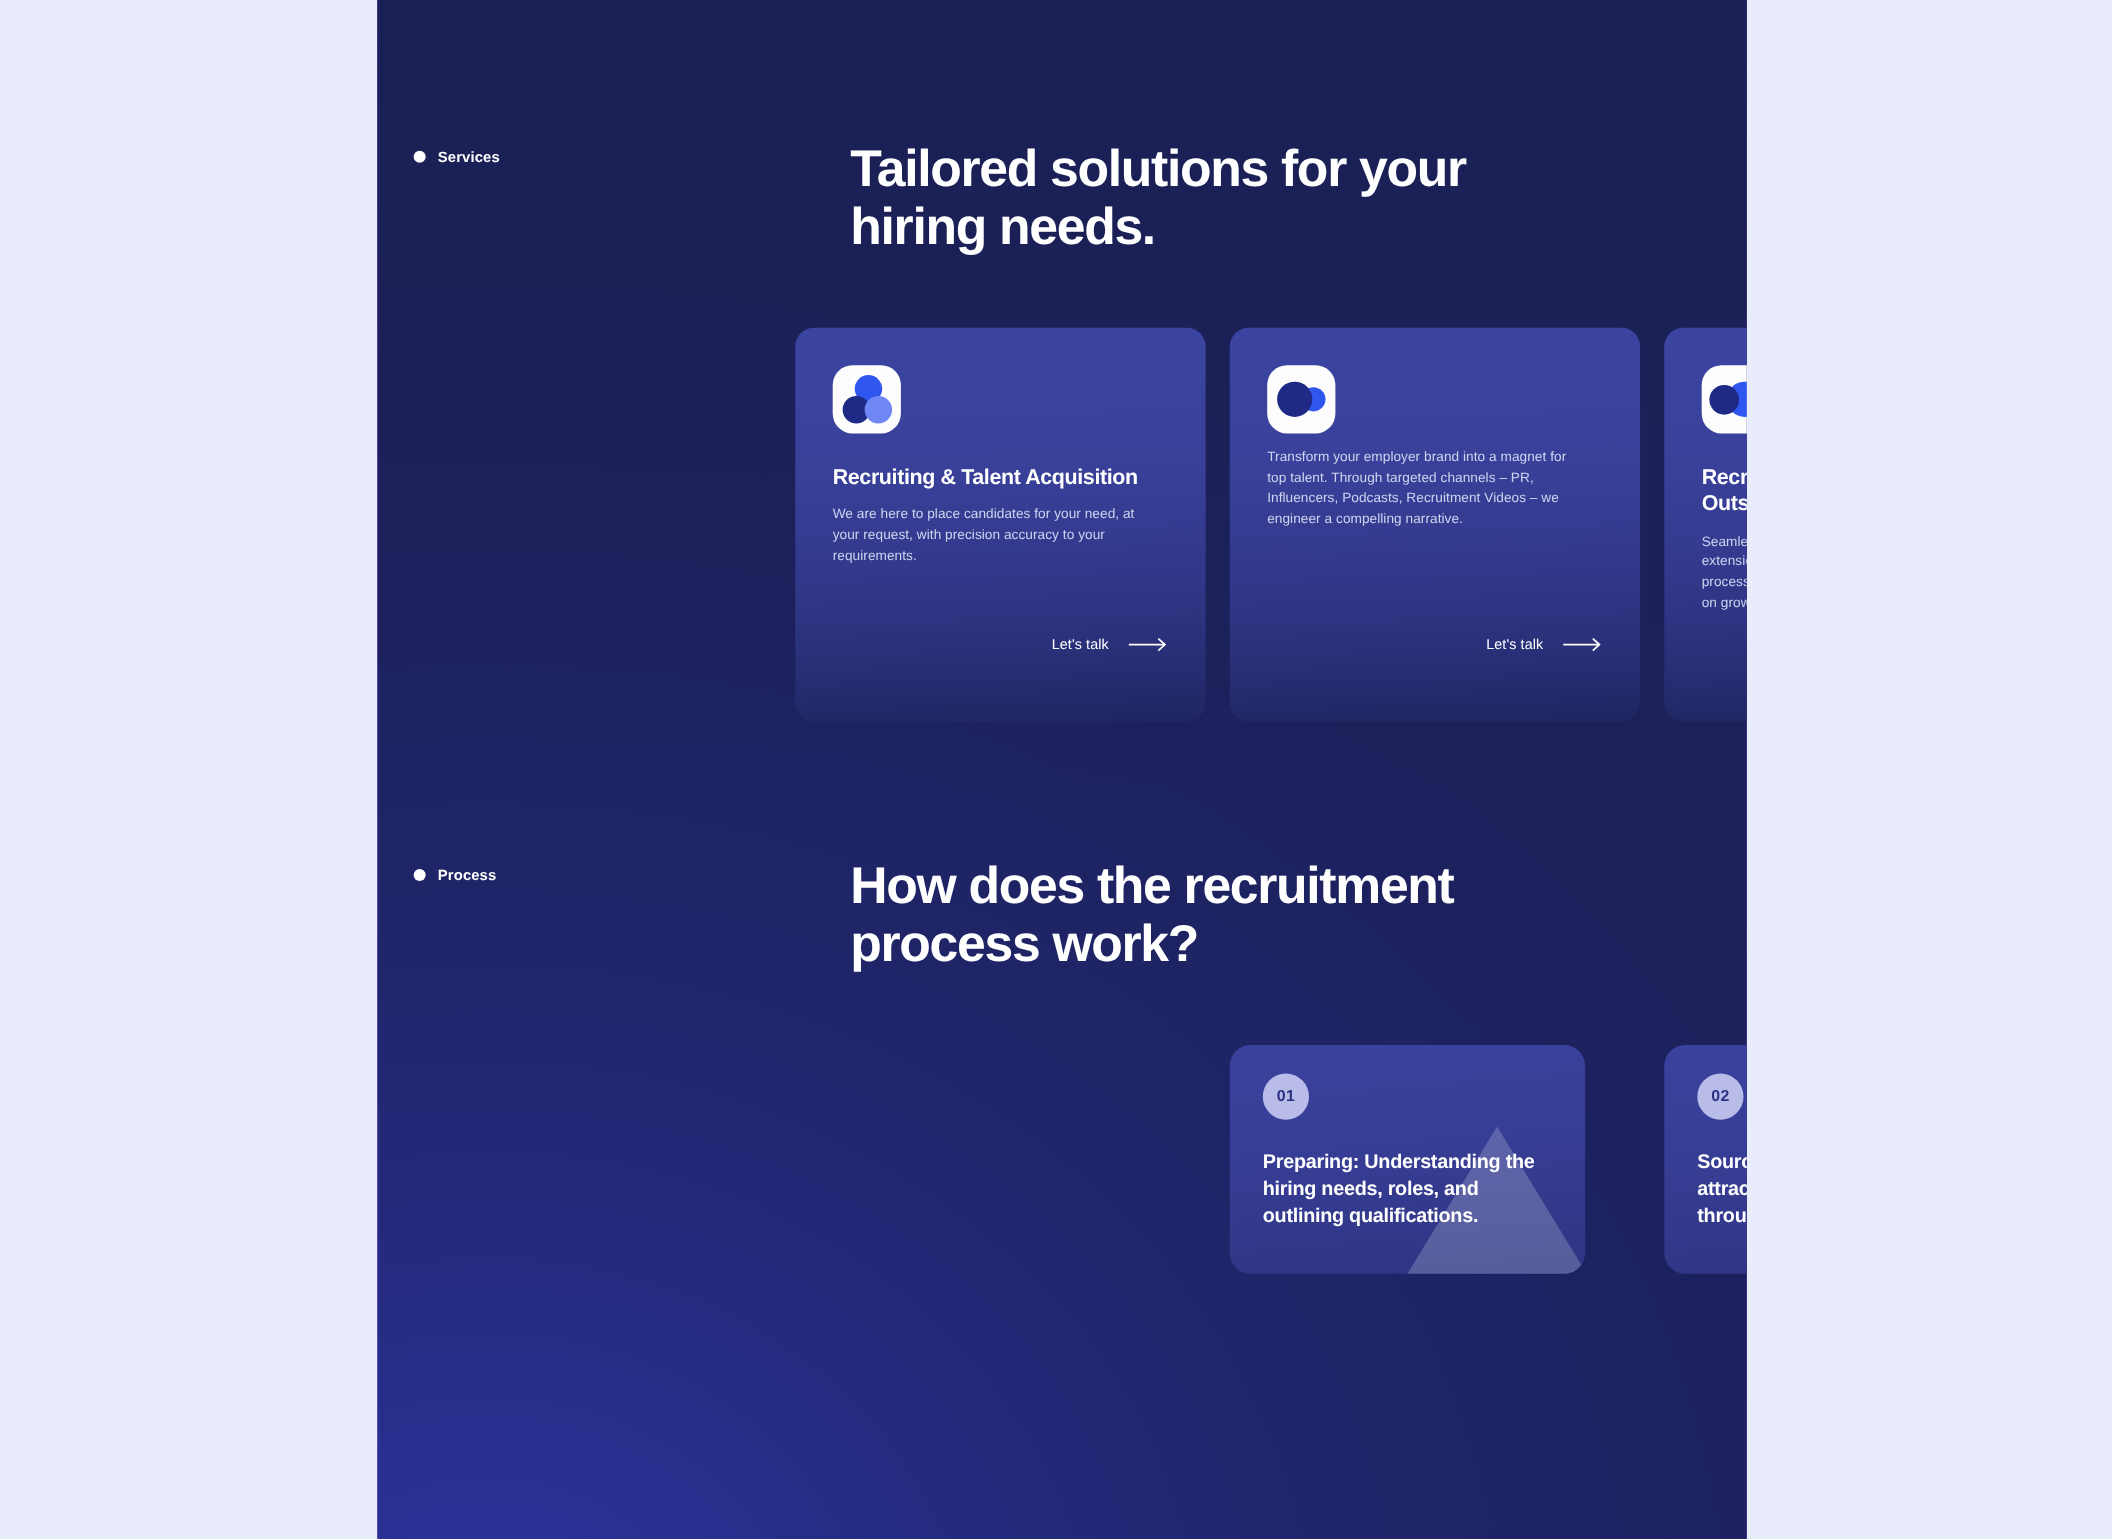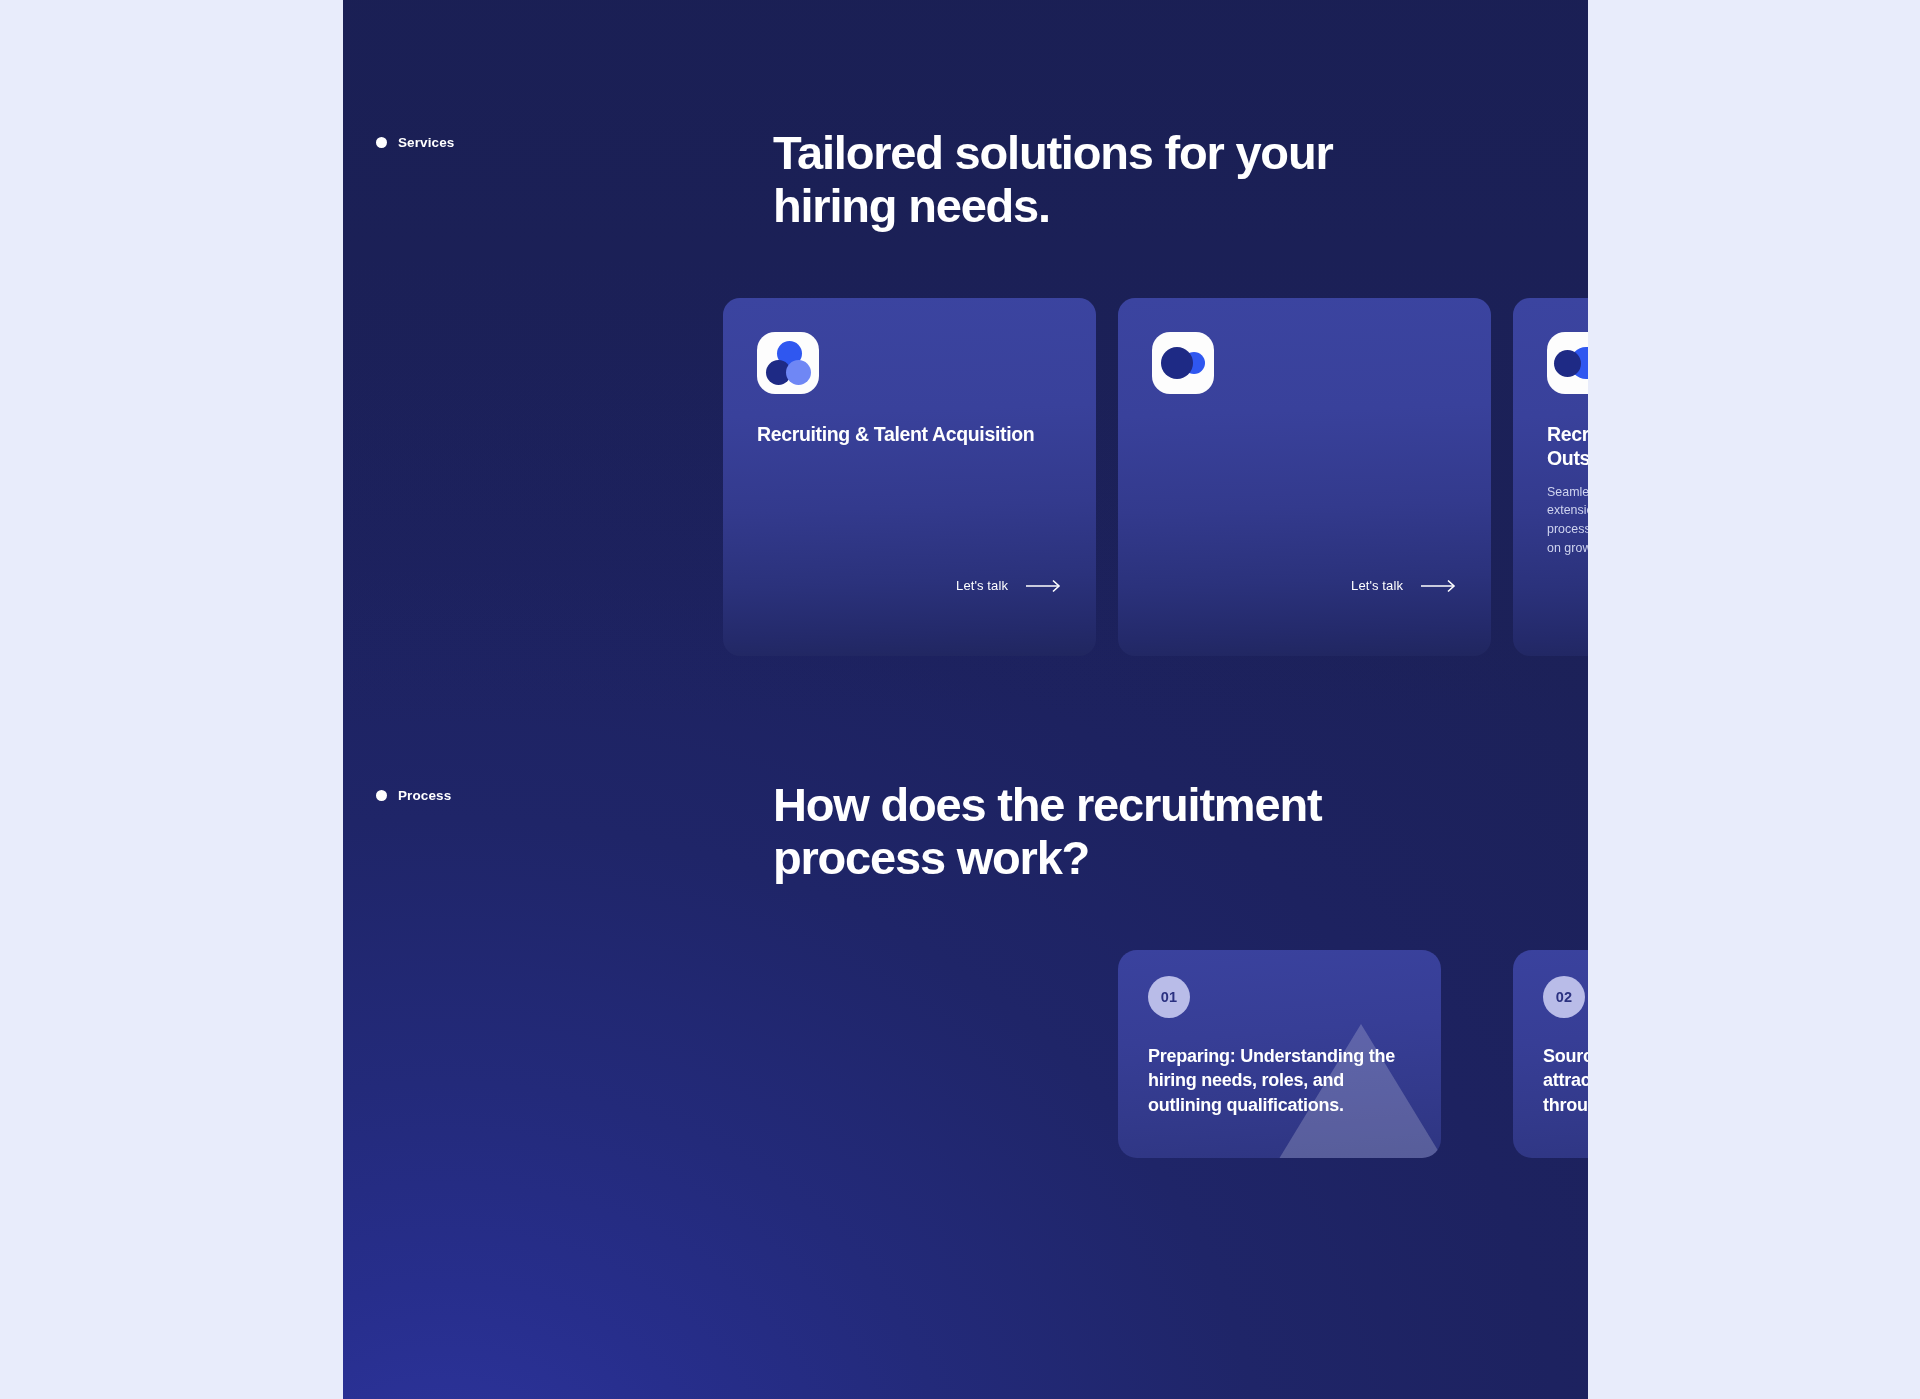--- a/index.html
+++ b/index.html
@@ -110,36 +110,38 @@
 hiring needs.</h1>
 
       <div class="svc-card" style="left:380px; top:298px;">
         <div class="card-inner">
           <div class="icon-tile">
             <span class="c" style="width:25px;height:25px;background:#2f57f0;left:20px;top:9px;"></span>
             <span class="c" style="width:25px;height:25px;background:#1e2a85;left:9px;top:28px;"></span>
             <span class="c" style="width:25px;height:25px;background:#6f87f5;left:29px;top:28px;"></span>
           </div>
           <div class="svc-title">Recruiting &amp; Talent Acquisition</div>
+          <div class="svc-desc">We are here to place candidates for your need, at your request, with precision accuracy to your requirements.</div>
         </div>
         <div class="lets-talk" style="bottom:63px;">
           <span class="lt-text">Let's talk</span>
           <svg class="lt-arrow" viewBox="0 0 36 14" fill="none">
             <path d="M0 7 H33" stroke="#ffffff" stroke-width="1.6"></path>
             <path d="M27 1.5 L33 7 L27 12.5" stroke="#ffffff" stroke-width="1.6" fill="none"></path>
           </svg>
         </div>
       </div>
 
       <div class="svc-card" style="left:775px; top:298px;">
         <div class="card-inner">
           <div class="icon-tile">
             <span class="c" style="width:32px;height:32px;background:#1e2a85;left:9px;top:15px;z-index:2;"></span>
             <span class="c" style="width:22px;height:22px;background:#2f57f0;left:31px;top:20px;z-index:1;"></span>
           </div>
+          <div class="svc-desc">Transform your employer brand into a magnet for top talent. Through targeted channels – PR, Influencers, Podcasts, Recruitment Videos – we engineer a compelling narrative.</div>
         </div>
         <div class="lets-talk" style="bottom:63px;">
           <span class="lt-text">Let's talk</span>
           <svg class="lt-arrow" viewBox="0 0 36 14" fill="none">
             <path d="M0 7 H33" stroke="#ffffff" stroke-width="1.6"></path>
             <path d="M27 1.5 L33 7 L27 12.5" stroke="#ffffff" stroke-width="1.6" fill="none"></path>
           </svg>
         </div>
       </div>
 

